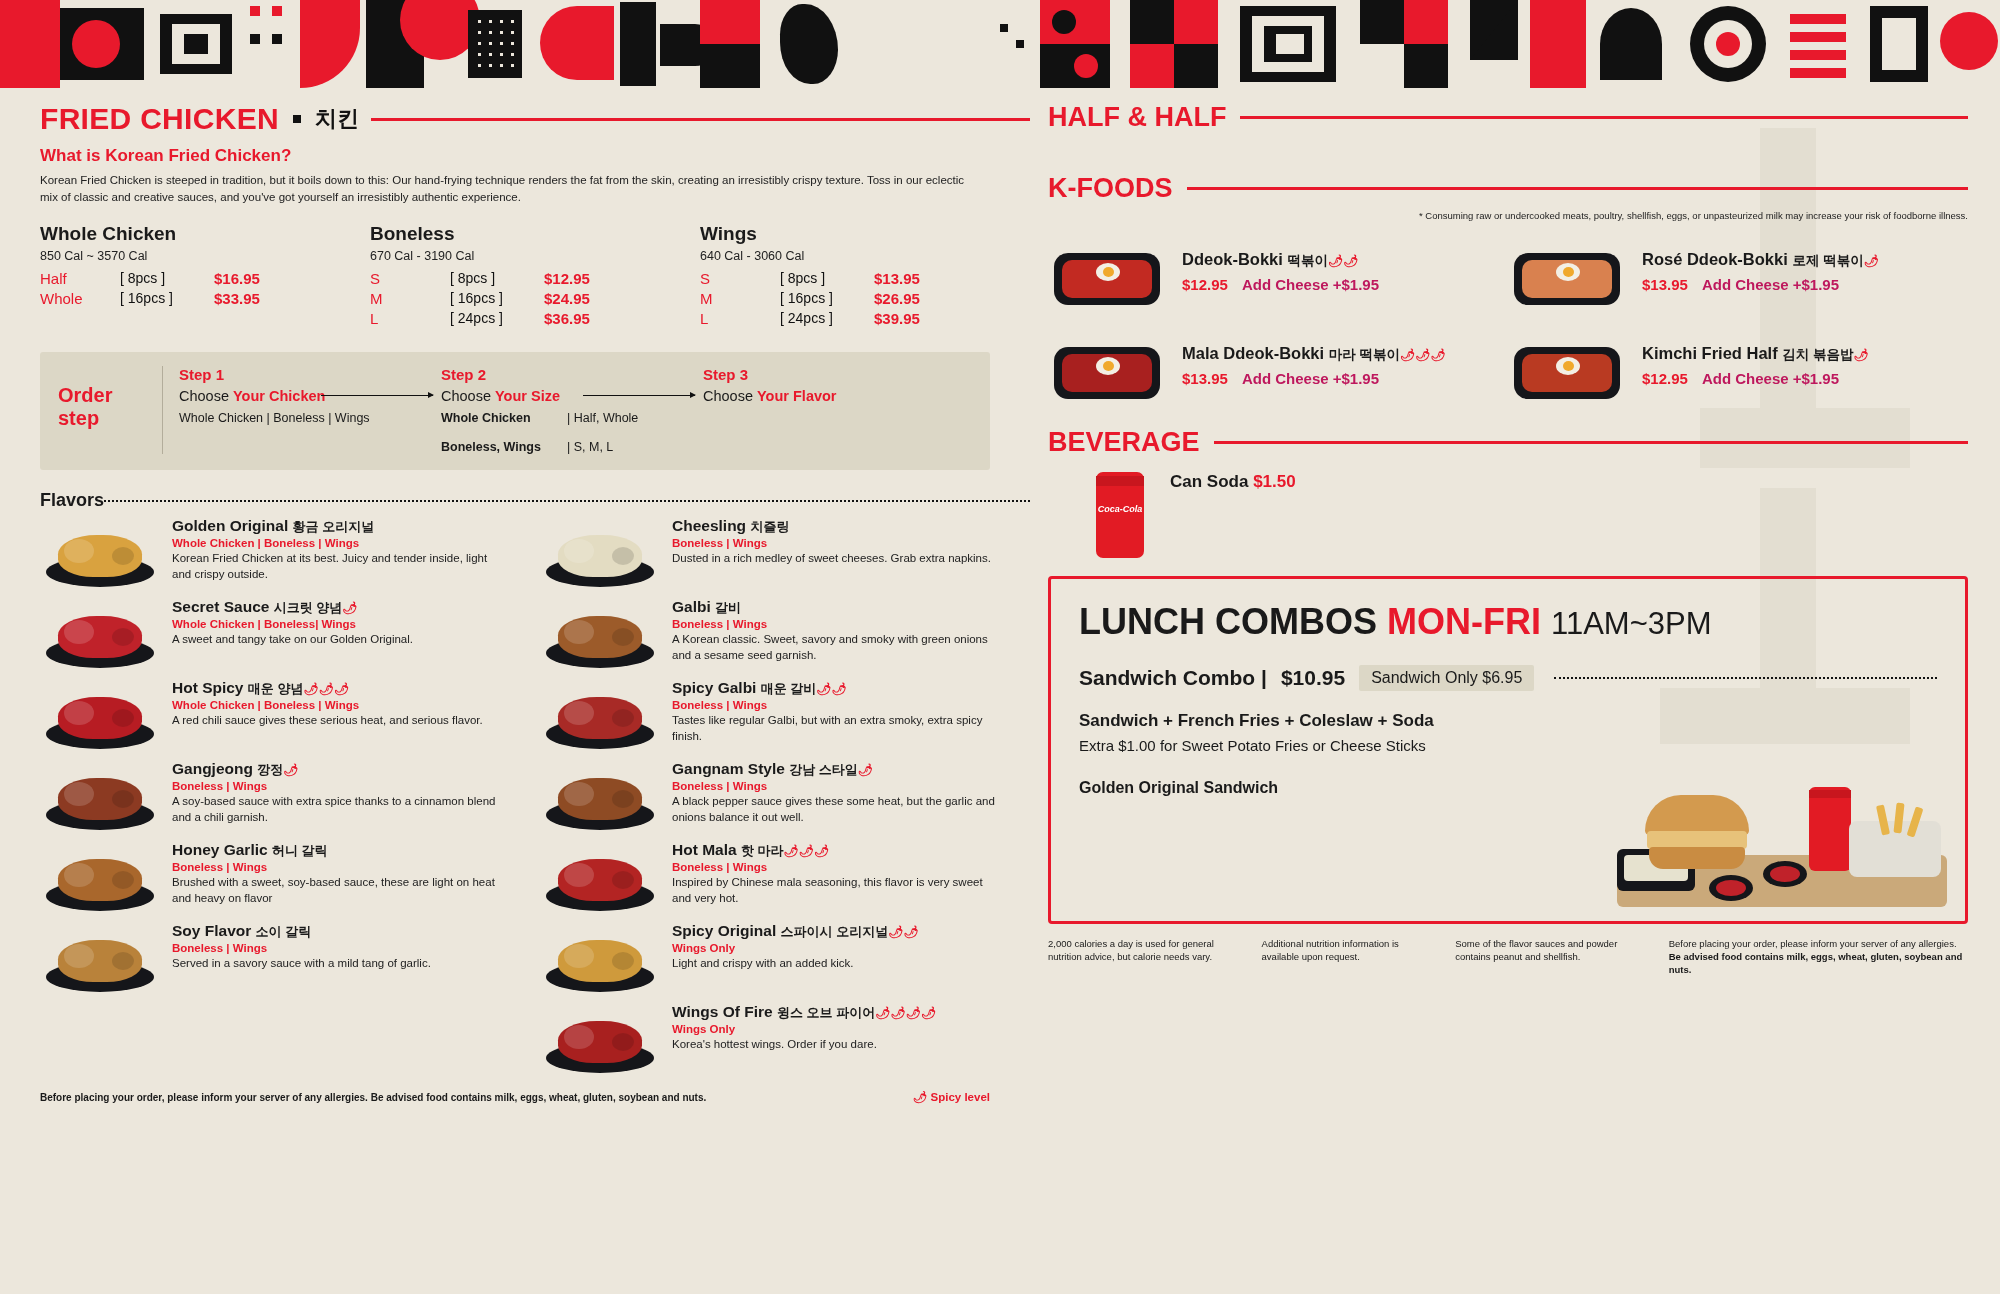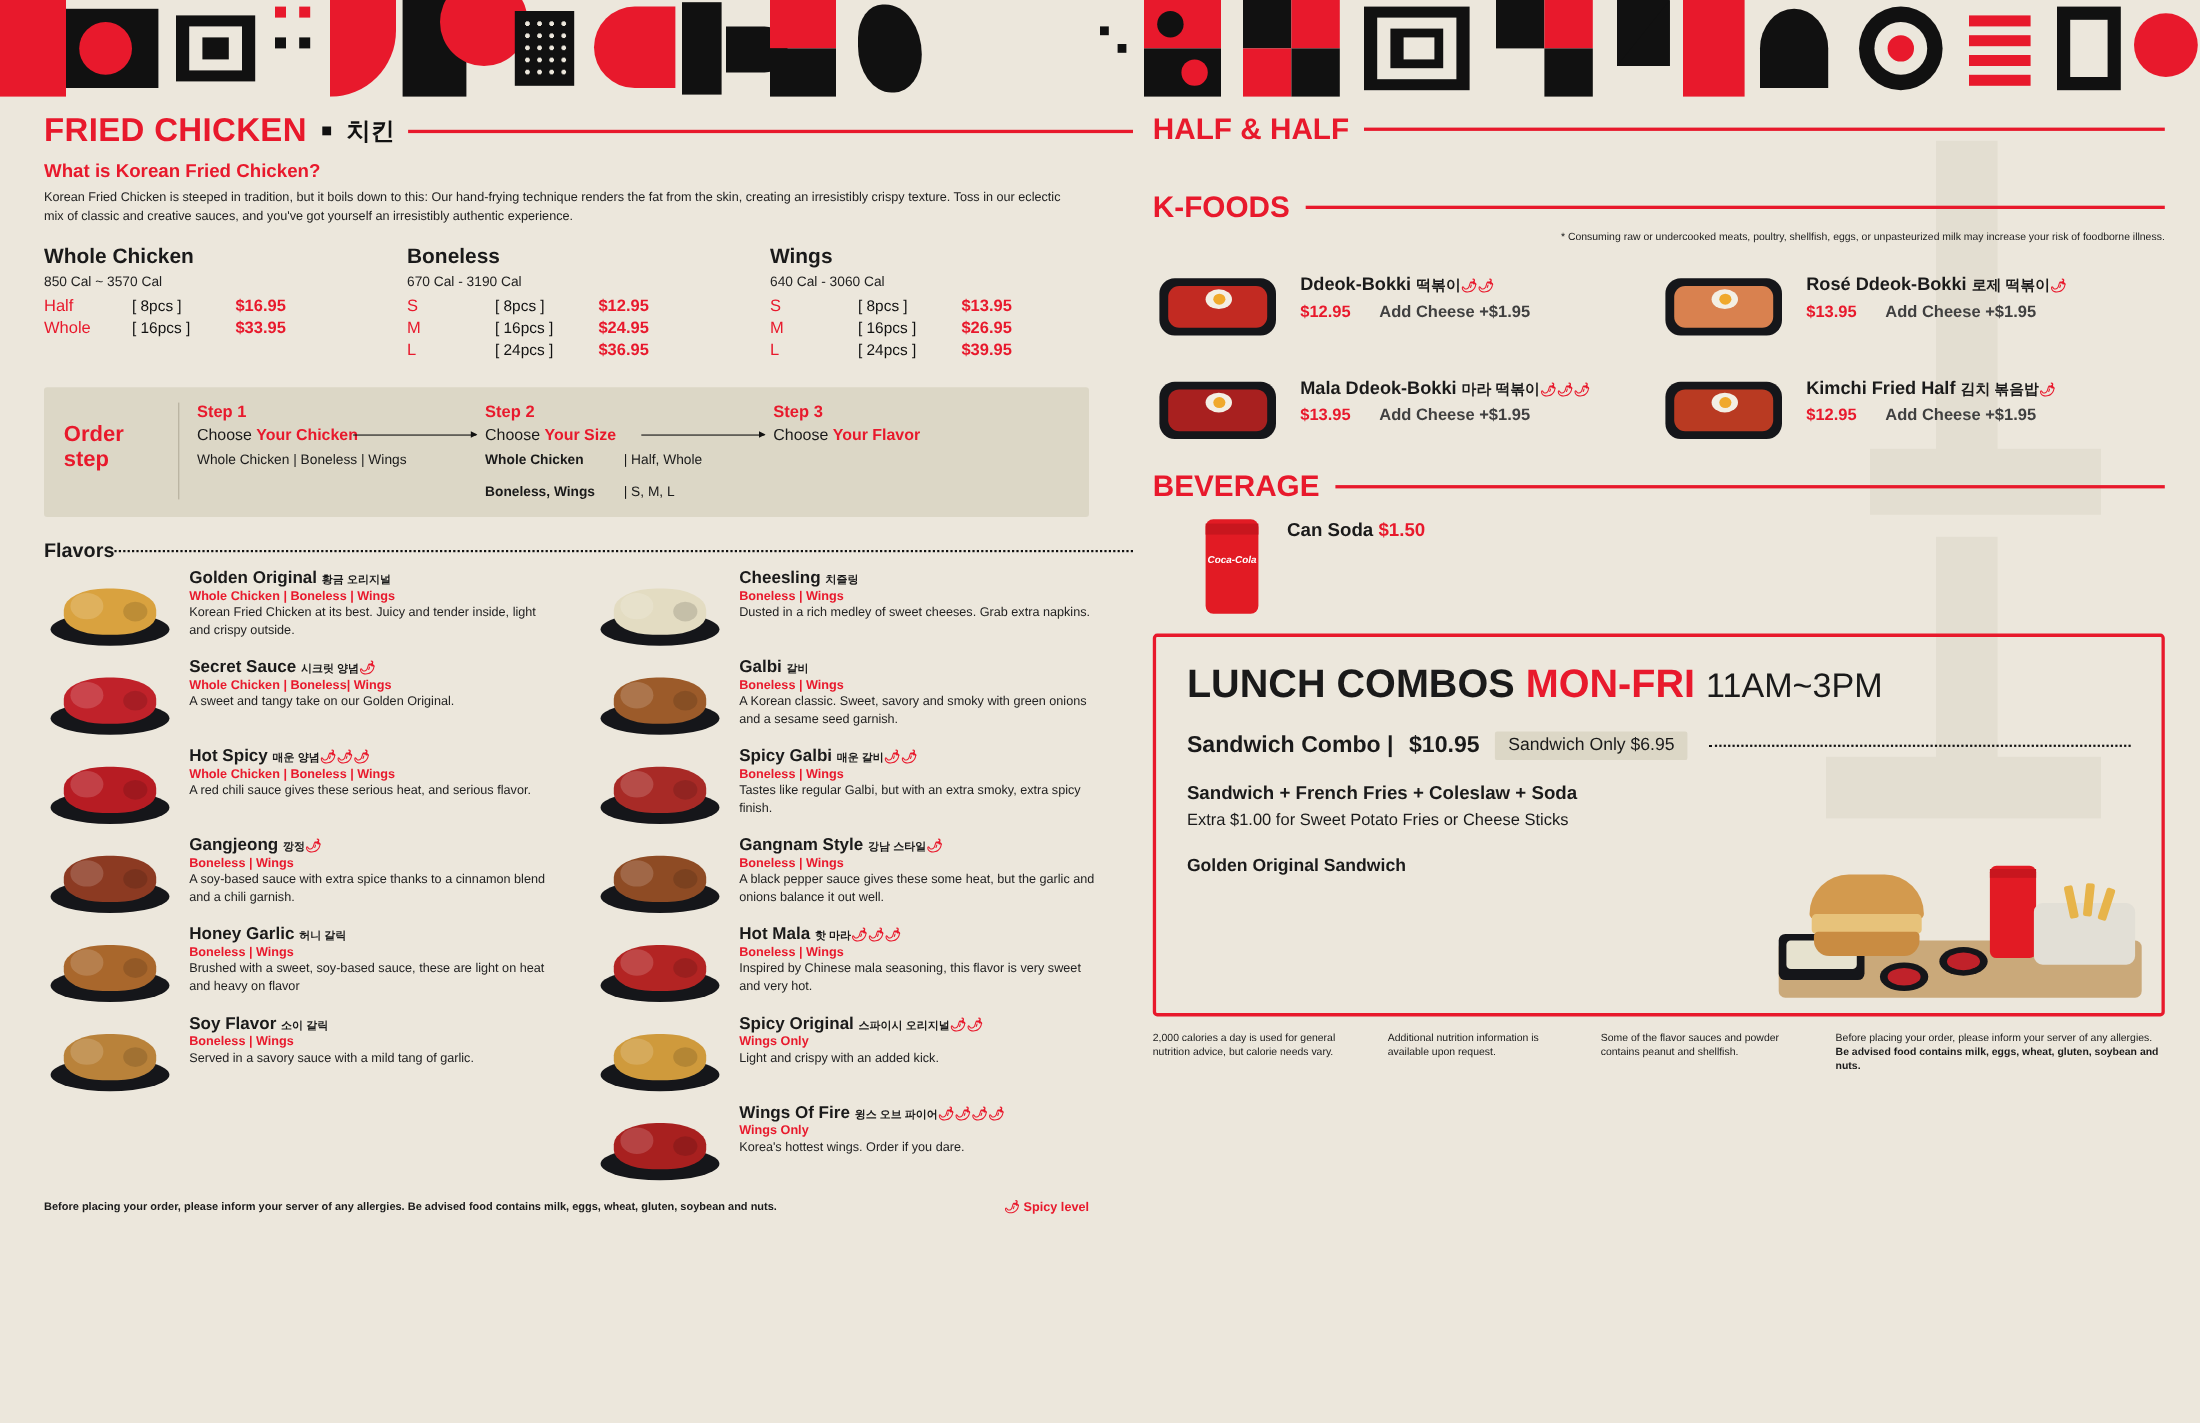--- a/index.html
+++ b/index.html
@@ -79,21 +79,21 @@
   .fcol { width:480px; }
   .fitem { display:flex; gap:12px; margin-bottom:9px; }
   .fimg { width:120px; height:72px; flex:0 0 120px; position:relative; }
   .plate { position:absolute; left:6px; bottom:2px; width:108px; height:30px; background:#15161a; border-radius:50%; }
   .pile { position:absolute; left:18px; bottom:12px; width:84px; height:42px; border-radius:46% 46% 42% 42%; }
   .pile:before,.pile:after{content:"";position:absolute;border-radius:50%;}
   .pile:before{width:30px;height:24px;left:6px;top:4px;background:rgba(255,255,255,.16);}
   .pile:after{width:22px;height:18px;right:8px;top:12px;background:rgba(0,0,0,.13);}
   .ftext { flex:1; }
   .fname { font-size:15.5px; font-weight:bold; }
-  .fname .kr { font-size:10px; font-weight:bold; }
+  .fname .kr { font-size:13px; font-weight:bold; }
   .ftags { font-size:11.5px; font-weight:bold; color:#e8192c; margin:1px 0 2px;}
   .fdesc { font-size:11.5px; line-height:1.35; color:#222; max-width:330px;}
   .chili { color:#e8192c; font-size:12px; }
 
   #left-foot { display:flex; justify-content:space-between; align-items:center; margin-top:6px; width:950px;}
   #left-foot .lf { font-size:10px; font-weight:bold; }
   #left-foot .rf { font-size:11.5px; font-weight:bold; color:#e8192c;}
 
   
   #right-col { position:absolute; left:1048px; top:14px; width:920px; }
@@ -116,21 +116,21 @@
   .kgrid { display:flex; flex-wrap:wrap; margin-top:14px; }
   .kitem { width:460px; display:flex; gap:16px; margin-bottom:22px; align-items:center;}
   .kimg { width:118px; height:72px; position:relative; flex:0 0 118px;}
   .kbowl { position:absolute; left:6px; bottom:2px; width:106px; height:52px; background:#15161a; border-radius:14px;}
   .kfill { position:absolute; left:14px; bottom:9px; width:90px; height:38px; border-radius:10px;}
   .kegg { position:absolute; width:24px;height:18px;background:#f3efe4;border-radius:50%; left:48px; bottom:26px;}
   .kegg:after{content:"";position:absolute;left:7px;top:4px;width:11px;height:10px;background:#f0a92c;border-radius:50%;}
   .kname { font-size:16.5px; font-weight:bold; }
   .kname .kr { font-size:13.5px; }
   .kprice { margin-top:6px; font-size:15px; font-weight:bold; color:#e8192c; }
-  .kprice .add { color:#404040; font-weight:bold; margin-left:26px; }
+  .kprice .add { color:#be185d; font-weight:bold; margin-left:14px; }
 
   #beverage-item { display:flex; align-items:flex-start; gap:26px; margin-top:14px;}
   .can { width:48px; height:86px; background:#e21b24; border-radius:7px; position:relative; margin-left:48px;}
   .can:before{content:"";position:absolute;left:0;top:4px;width:48px;height:10px;background:#c8161e;}
   .can .wordmark{position:absolute;top:32px;left:0;width:48px;text-align:center;color:#fff;font-size:9px;font-style:italic;font-weight:bold;}
   .can-label { font-size:17px; font-weight:bold; }
   .can-label .pr { color:#e8192c; }
 
   
   #lunch-box {

